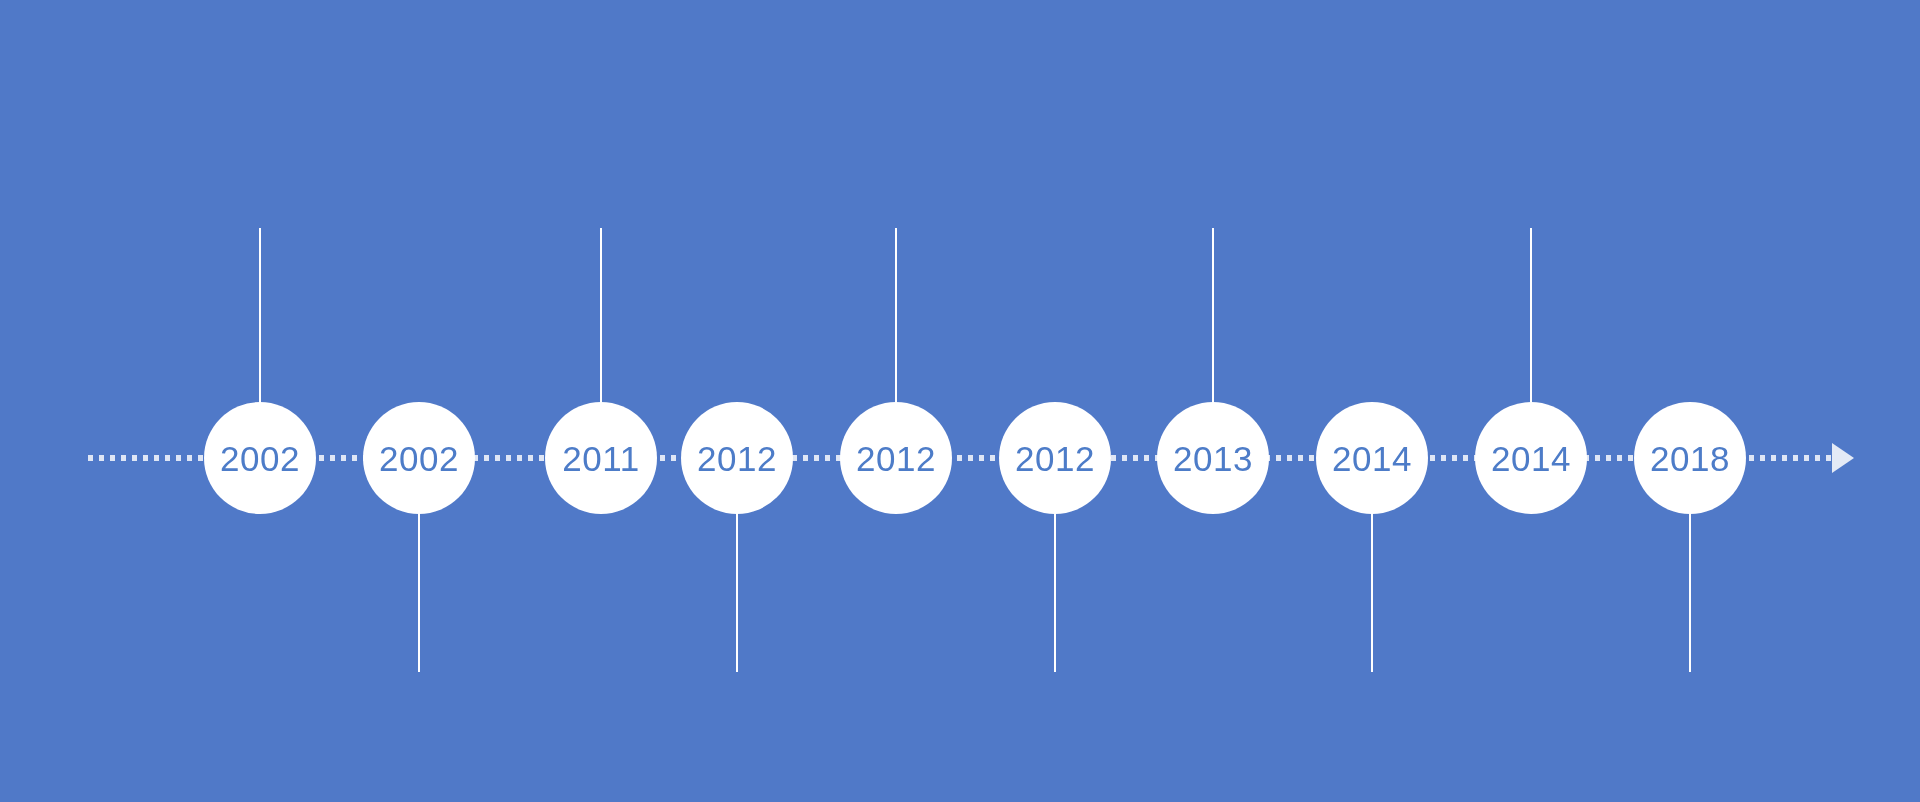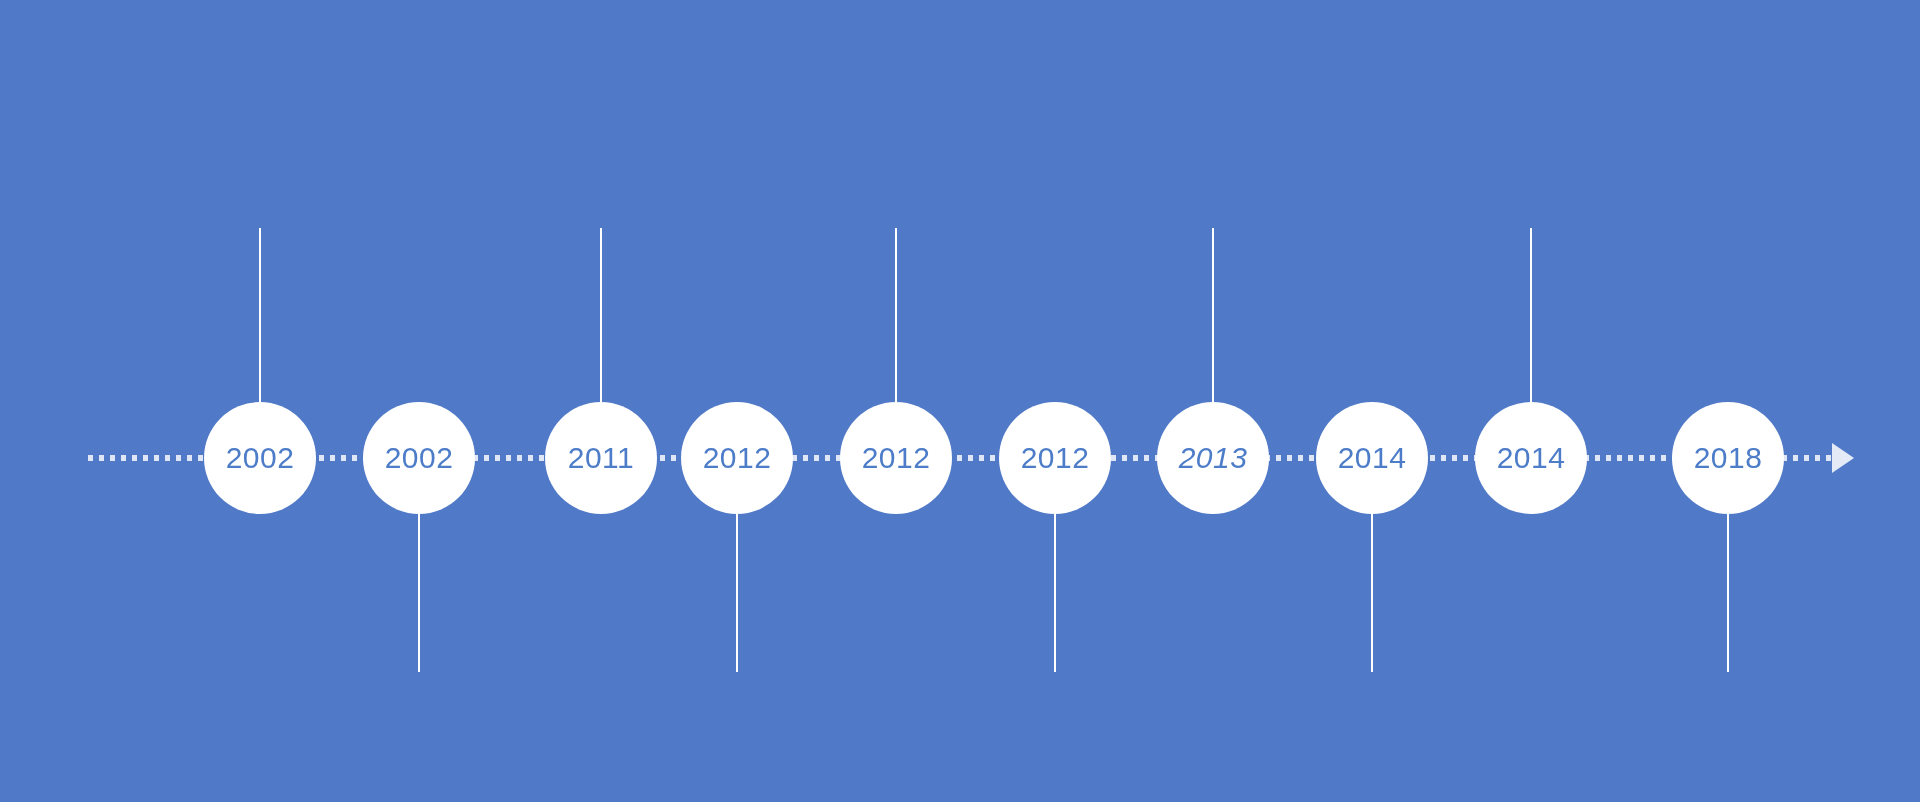--- a/index.html
+++ b/index.html
@@ -67,21 +67,21 @@
     height: 112px;
     border-radius: 50%;
     background: #ffffff;
     box-sizing: border-box;
     display: flex;
     align-items: center;
     justify-content: center;
   }
   .node-year {
     font-family: "Liberation Sans", sans-serif;
-    font-size: 30px;
+    font-size: 35px;
     font-weight: 400;
     color: #4d7cc8;
     letter-spacing: 0.5px;
     line-height: 1;
     user-select: none;
   }
 
   
   .node-stem {
     position: absolute;
@@ -137,39 +137,39 @@
         <div class="node-circle">
           <span class="node-year">2012</span>
         </div>
       </div>
       <div class="timeline-node" style="left: 1055px;">
         <div class="node-stem down"></div>
         <div class="node-circle">
           <span class="node-year">2012</span>
         </div>
       </div>
-      <div class="timeline-node" style="left: 1213px; font-style: italic;">
+      <div class="timeline-node" style="left: 1213px;">
         <div class="node-stem up"></div>
         <div class="node-circle">
           <span class="node-year">2013</span>
         </div>
       </div>
       <div class="timeline-node" style="left: 1372px;">
         <div class="node-stem down"></div>
         <div class="node-circle">
           <span class="node-year">2014</span>
         </div>
       </div>
       <div class="timeline-node" style="left: 1531px;">
         <div class="node-stem up"></div>
         <div class="node-circle">
           <span class="node-year">2014</span>
         </div>
       </div>
-      <div class="timeline-node" style="left: 1728px;">
+      <div class="timeline-node" style="left: 1690px;">
         <div class="node-stem down"></div>
         <div class="node-circle">
           <span class="node-year">2018</span>
         </div>
       </div>
     </div>
 
 </div>
 
 </body></html>

